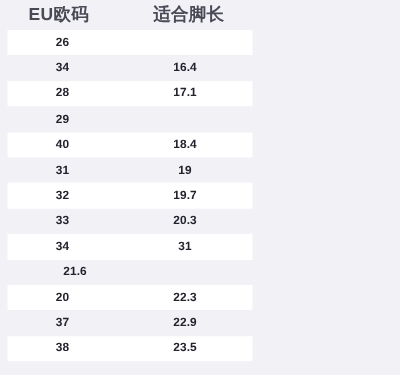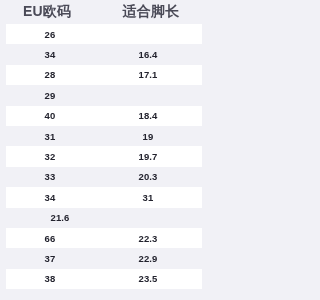--- a/index.html
+++ b/index.html
@@ -119,21 +119,21 @@
         <div class="cell col-len">20.3</div>
       </div>
       <div class="row alt">
         <div class="cell col-eu">34</div>
         <div class="cell col-len">31</div>
       </div>
       <div class="row">
         <div class="cell col-len">21.6</div>
       </div>
       <div class="row alt">
-        <div class="cell col-eu">66</div>
+        <div class="cell col-eu">20</div>
         <div class="cell col-len">22.3</div>
       </div>
       <div class="row">
         <div class="cell col-eu">37</div>
         <div class="cell col-len">22.9</div>
       </div>
       <div class="row alt">
         <div class="cell col-eu">38</div>
         <div class="cell col-len">23.5</div>
       </div>

